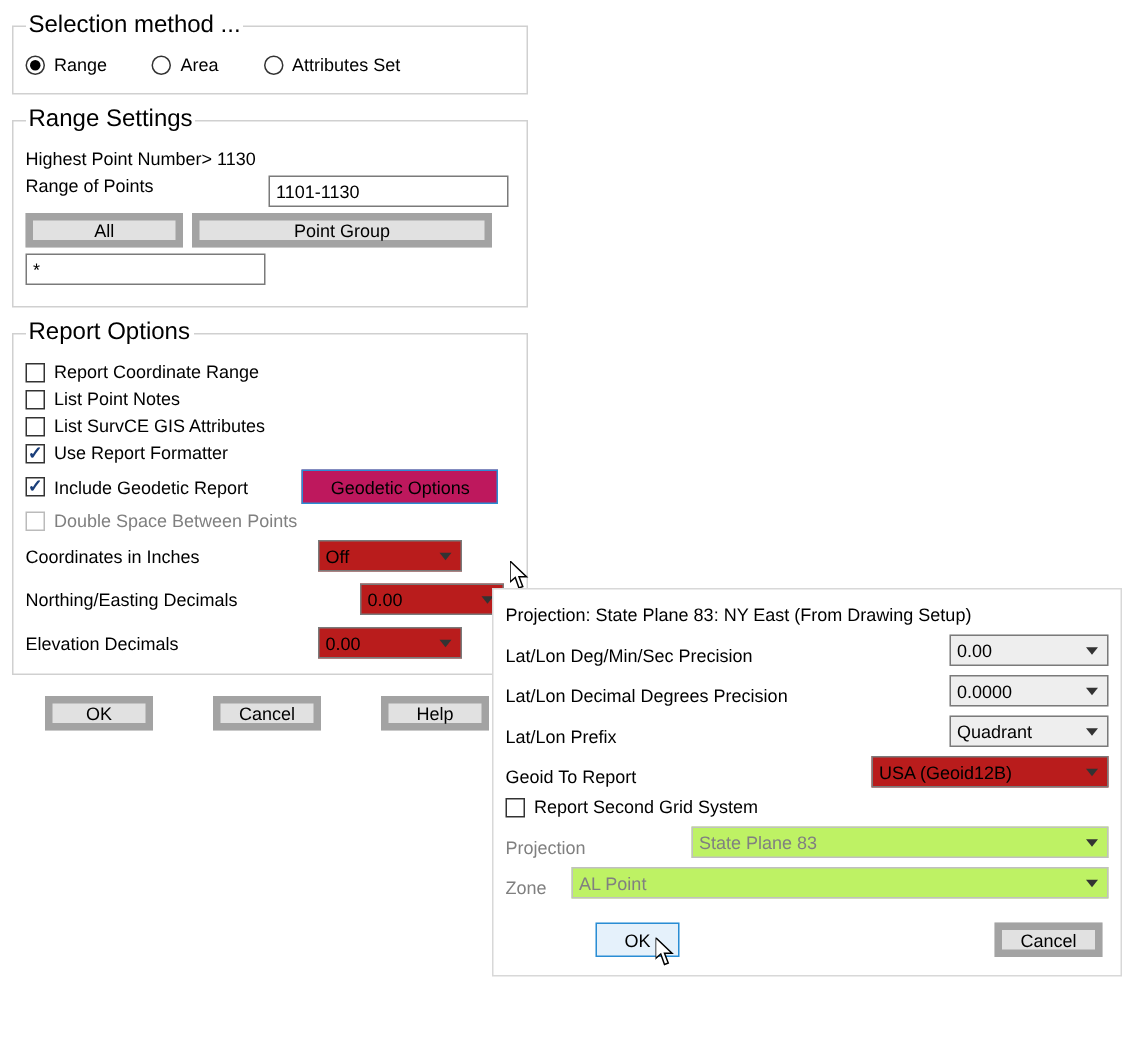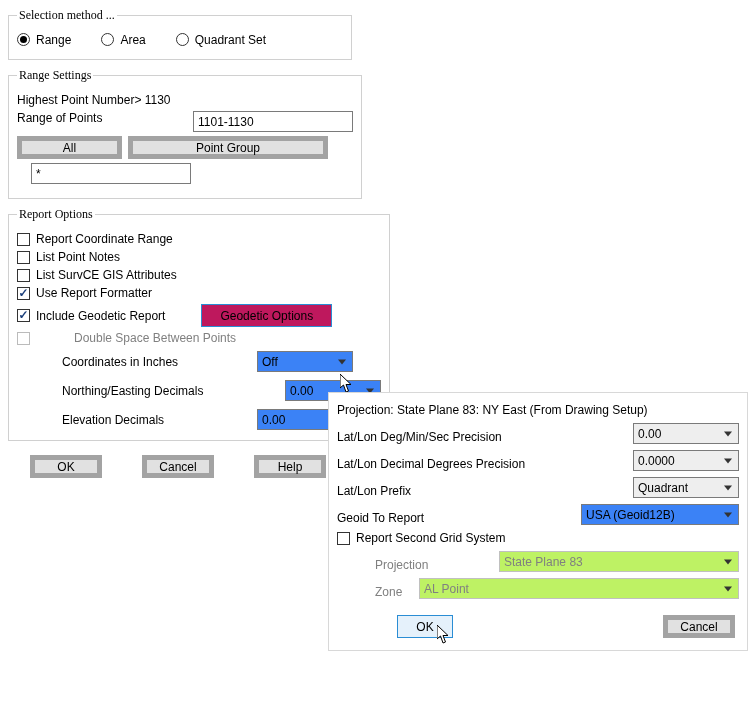--- a/index.html
+++ b/index.html
@@ -20,41 +20,39 @@
     width: 360px;
     background: #fff;
     padding: 8px;
   }
   fieldset {
     border: 1px solid #d0d0d0;
     margin: 0 0 8px 0;
     padding: 6px 8px 10px 8px;
   }
   legend {
-    font-size: 12px;
+    font-size: 16px;
     padding: 0 2px;
-    font-family: Liberation Serif, serif;
   }
   .radio-row { display: flex; gap: 30px; padding: 4px 0 2px 0; }
-  .radio-item { display: flex; align-items: flex-start; gap: 6px; cursor: pointer; }
+  .radio-item { display: flex; align-items: flex-end; gap: 6px; cursor: pointer; }
   .radio {
     width: 13px; height: 13px; border: 1px solid #333; border-radius: 50%;
     display: inline-flex; align-items: center; justify-content: center;
     background: #fff;
   }
   .radio.checked::after { content:""; width:7px; height:7px; border-radius:50%; background:#000; }
   .row { display: flex; align-items: flex-start; margin: 4px 0; gap: 6px; }
   .lbl { display:inline-block; }
   input.text {
     border: 1px solid #7a7a7a;
     height: 21px;
     padding: 1px 4px;
     font: inherit;
     background: #fff;
-    margin-left: 14px;
   }
   .btn {
     border: 5px solid #a3a3a3;
     background: #e1e1e1;
     height: 23px;
     font: inherit;
     cursor: pointer;
     padding: 0 10px;
   }
   .btn.wide { width: 105px; }
@@ -66,40 +64,40 @@
   }
   .btn.ok { border: 1px solid #2a8dd4; background:#e5f1fb; width:56px; }
   .chk-row { display:flex; align-items:center; gap:6px; margin:4px 0; }
   .chk {
     width:13px; height:13px; border:1px solid #333; background:#fff;
     display:inline-flex; align-items:center; justify-content:center;
     font-size:11px; line-height:1;
   }
   .chk.checked::after{ content:"✓"; color:#1a3e7a; font-weight:bold; font-size:12px; margin-top:-1px;}
   .chk.disabled { border-color:#bbb; }
-  .disabled-text { color:#808080;margin-left:38px; }
+  .disabled-text { color:#808080; }
   .select {
     border:1px solid #7a7a7a;
-    background:#3b82f6;
+    background:#b91c1c;
     height:21px;
     font:inherit;
     padding: 0 18px 0 4px;
     position:relative;
     display:inline-flex; align-items:center;
     width: 96px;
     cursor:pointer;
   }
   .select::after{
     content:""; position:absolute; right:6px; top:50%; transform:translateY(-50%);
     border-left:4px solid transparent; border-right:4px solid transparent; border-top:5px solid #333;
   }
   .select.lg { width: 106px; background:#eee; }
   .select.xl { width: 285px; }
   .select.dis { background:#bef264; color:#808080; border-color:#c0c0c0; cursor:default;}
-  .grid2 { display:grid; grid-template-columns: 195px 1fr; row-gap:8px; align-items:center; margin-top:6px;margin-left:45px;}
+  .grid2 { display:grid; grid-template-columns: 195px 1fr; row-gap:8px; align-items:center; margin-top:6px;}
   .btnbar { display:flex; gap:40px; margin: 14px 0 10px 22px; }
   .btnbar .btn { width:72px; }
 
   .panel-popup {
     position:absolute;
     left: 328px; top: 392px;
     width: 420px;
     background:#fff;
     border:1px solid #d8d8d8;
     padding: 6px 8px 12px 8px;
@@ -123,21 +121,21 @@
       <div class="radio-item">
         <span class="radio checked"></span>
         <span>Range</span>
       </div>
       <div class="radio-item">
         <span class="radio"></span>
         <span>Area</span>
       </div>
       <div class="radio-item">
         <span class="radio"></span>
-        <span>Quadrant Set</span>
+        <span>Attributes Set</span>
       </div>
     </div>
   </fieldset>
 
   <fieldset>
     <legend>Range Settings</legend>
     <div class="row">
       <span class="lbl">Highest Point Number&gt; 1130</span>
     </div>
     <div class="row">

